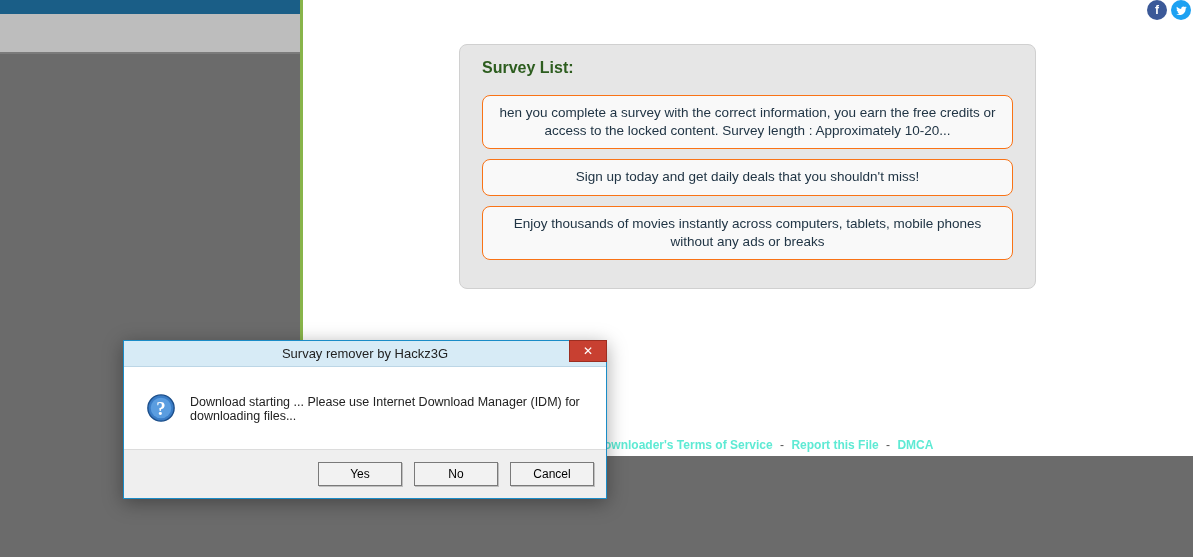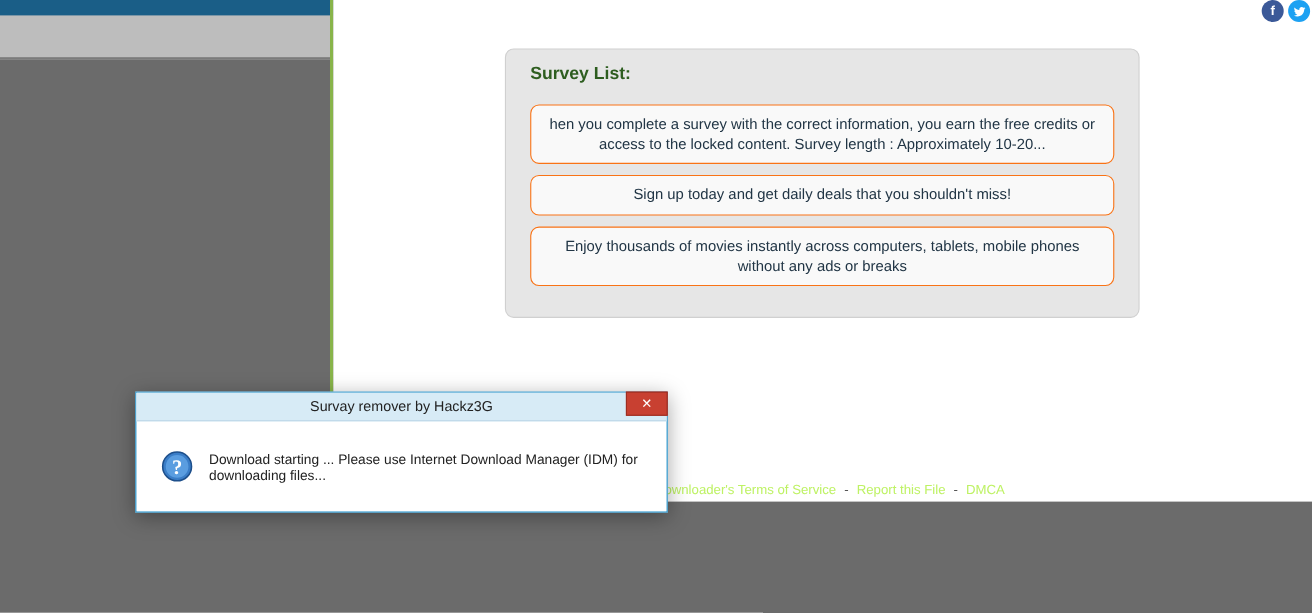--- a/index.html
+++ b/index.html
@@ -62,21 +62,21 @@
     font-size: 13.5px;
     line-height: 1.35;
     cursor: pointer;
   }
   .footer-links {
     position: absolute;
     left: 604px; top: 438px;
     font-size: 12px;
     color: #7d7d7d;
   }
-  .footer-links a { color: #bef264; text-decoration: none; cursor:pointer; }
+  .footer-links a { color: #5eead4; text-decoration: none; cursor:pointer;font-weight:bold; }
   .footer-links .sep { color: #555; margin: 0 4px; }
   .social {
     position: absolute;
     right: 2px; top: 0;
     display: flex;
     gap: 4px;
   }
   .social-icon {
     width: 20px; height: 20px;
     border-radius: 50%;
@@ -88,21 +88,21 @@
     font-size: 12px;
     cursor: pointer;
     font-family: Arial, sans-serif;
   }
   .fb { background: #3b5998; }
   .tw { background: #1da1f2; }
 
   
   .dialog {
     position: absolute;
-    left: 123px; top: 356px;
+    left: 123px; top: 340px;
     width: 484px;
     background: #fff;
     border: 1px solid #1a8cc7;
     box-shadow: 0 4px 18px rgba(0,0,0,0.35);
   }
   .dialog-title {
     background: #d7ebf6;
     height: 26px;
     line-height: 26px;
     text-align: center;
@@ -188,13 +188,18 @@
     <div class="dialog-close">✕</div>
   </div>
   <div class="dialog-body">
     <svg class="q-icon" viewBox="0 0 32 32">
       <circle cx="16" cy="16" r="14" fill="#3a7dc7" stroke="#1d4f8b" stroke-width="1.5"></circle>
       <circle cx="16" cy="16" r="11" fill="#5a9de0"></circle>
       <text x="16" y="23" font-size="20" font-weight="bold" fill="#fff" text-anchor="middle" font-family="Georgia,serif">?</text>
     </svg>
     <div style="padding-top:2px;">Download starting ... Please use Internet Download Manager (IDM) for downloading files...</div>
   </div>
+  <div class="dialog-buttons">
+    <button class="dlg-btn">Yes</button>
+    <button class="dlg-btn">No</button>
+    <button class="dlg-btn">Cancel</button>
+  </div>
 </div>
 
 </body></html>

